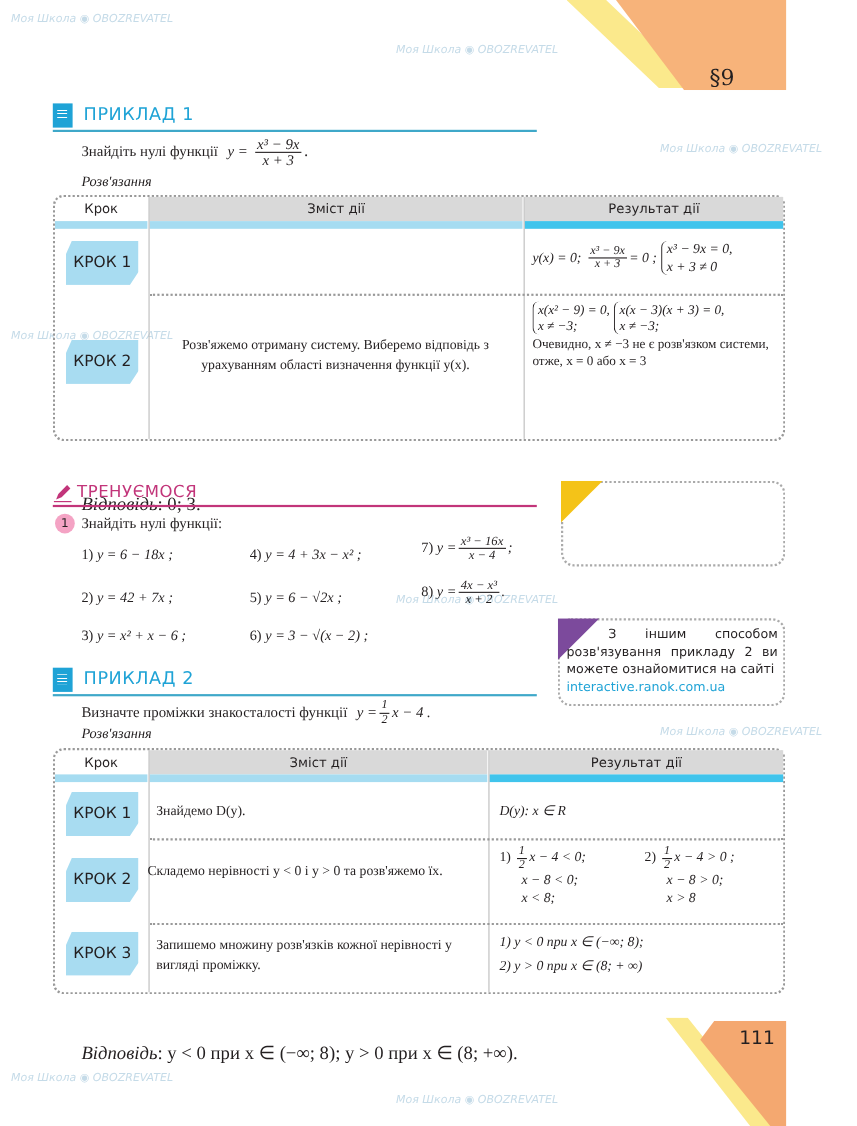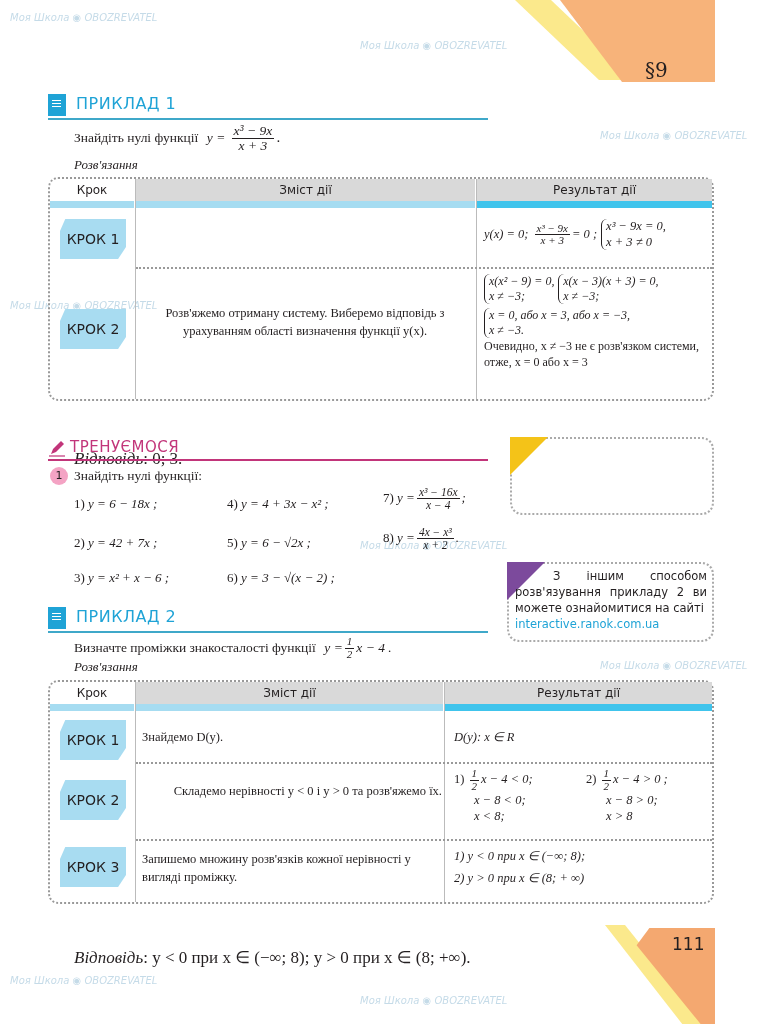--- a/index.html
+++ b/index.html
@@ -103,21 +103,20 @@
     <span class="frac" style="font-size:11px;"><span class="num">x³ − 9x</span><span>x + 3</span></span><span class="m">= 0 ;</span>
     <span class="sys m"><span>x³ − 9x = 0,</span><br><span>x + 3 ≠ 0</span></span>
   </div>
   <div class="hdots" style="left:86px;right:0;top:88px;"></div>
 
   <div class="step-badge" style="top:130px;">КРОК 2</div>
   <div class="cell serif" style="left:92px;top:125px;width:326px;text-align:center;">Розв'яжемо отриману систему. Виберемо відповідь з урахуванням області визначення функції y(x).</div>
   <div class="cell" style="left:434px;top:95px;width:226px;font-size:12px;">
     <span class="sys m"><span>x(x² − 9) = 0,</span><br><span>x ≠ −3;</span></span>
     <span class="sys m"><span>x(x − 3)(x + 3) = 0,</span><br><span>x ≠ −3;</span></span>
-    <div style="margin-top:4px;"><span class="sys m"><span>x = 0, або x = 3, або x = −3,</span><br><span>x ≠ −3.</span></span></div>
     <div class="serif" style="line-height:1.35;">Очевидно, x ≠ −3 не є розв'язком системи, отже, x = 0 або x = 3</div>
   </div>
 </div>
 
 <div class="answer serif" style="top:402px;"><i>Відповідь</i><span>: 0; 3.</span></div>
 
 <div class="train-head">
   <svg class="train-icon" viewBox="0 0 18 18">
       <path d="M3 15 L5 10 L13 2 L16 5 L8 13 Z" fill="#c2357a"></path>
       <path d="M1 17 L17 17" stroke="#c2357a" stroke-width="1.2"></path>
@@ -164,21 +163,21 @@
   <div class="th-bar" style="left:395px;width:267px;"></div>
   <div class="vline" style="left:85px;top:0;height:220px;"></div>
   <div class="vline" style="left:394px;top:0;height:220px;"></div>
 
   <div class="step-badge" style="top:38px;">КРОК 1</div>
   <div class="cell serif" style="left:92px;top:46px;">Знайдемо D(y).</div>
   <div class="cell m" style="left:404px;top:46px;">D(y): x ∈ R</div>
   <div class="hdots" style="left:86px;right:0;top:80px;"></div>
 
   <div class="step-badge" style="top:98px;">КРОК 2</div>
-  <div class="cell serif" style="left:96px;top:100px;width:296px;text-align:right;">Складемо нерівності y &lt; 0 і y &gt; 0 та розв'яжемо їх.</div>
+  <div class="cell serif" style="left:84px;top:100px;width:296px;">Складемо нерівності y &lt; 0 і y &gt; 0 та розв'яжемо їх.</div>
   <div class="cell m" style="left:404px;top:86px;width:120px;line-height:1.3;">
     <span class="serif" style="font-style:normal;">1)</span>
     <span class="frac" style="font-size:11px;"><span class="num">1</span><span>2</span></span><span>x − 4 &lt; 0;</span>
     <div style="padding-left:20px;">x − 8 &lt; 0;</div>
     <div style="padding-left:20px;">x &lt; 8;</div>
   </div>
   <div class="cell m" style="left:536px;top:86px;width:120px;line-height:1.3;">
     <span class="serif" style="font-style:normal;">2)</span>
     <span class="frac" style="font-size:11px;"><span class="num">1</span><span>2</span></span><span>x − 4 &gt; 0 ;</span>
     <div style="padding-left:20px;">x − 8 &gt; 0;</div>

